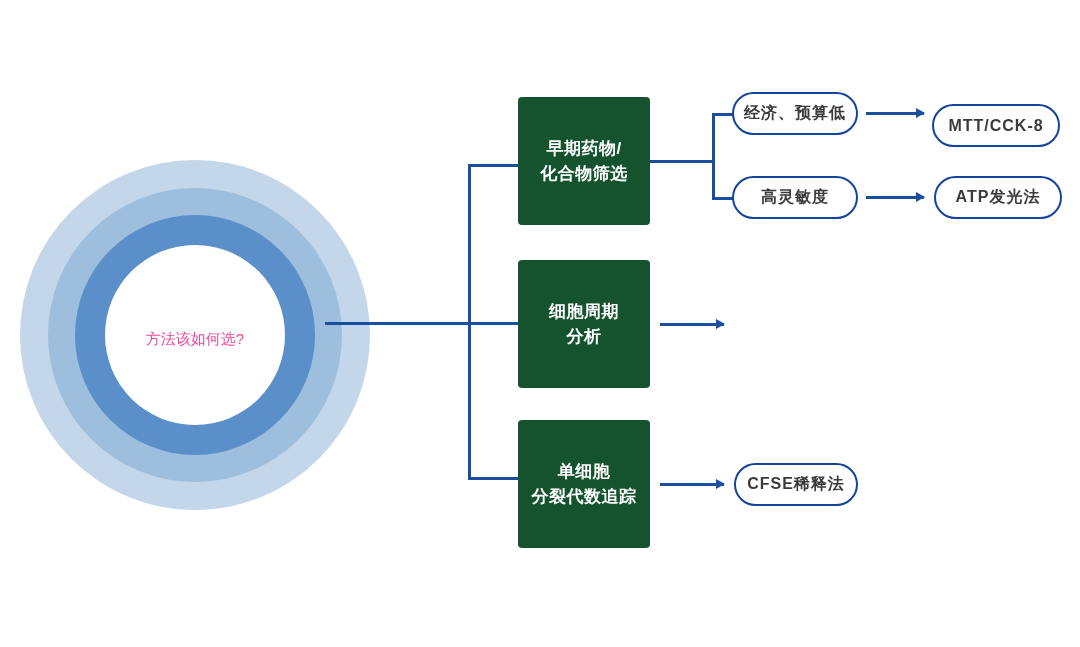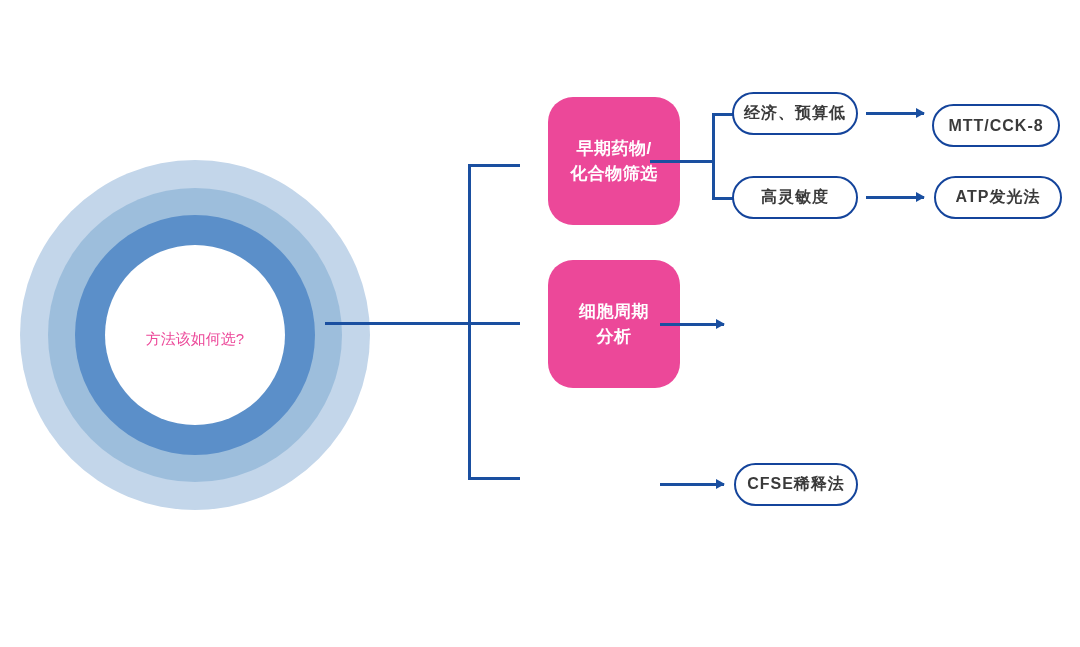--- a/index.html
+++ b/index.html
@@ -61,32 +61,31 @@
     color: #ec4899;
     margin-top: 8px;
     white-space: nowrap;
   }
 
   
   .cat-box {
     position: absolute;
     width: 132px;
     height: 128px;
-    background: #ec4899;
-    border-radius: 25px;
+    background: #14532d;
+    border-radius: 4px;
     display: flex;
     align-items: center;
     justify-content: center;
     text-align: center;
     color: #ffffff;
     font-size: 17px;
     font-weight: bold;
     line-height: 1.5;
     letter-spacing: 0.5px;
-    margin-left: 30px;
   }
   #cat-box-0 { left: 518px; top: 97px; }
   #cat-box-1 { left: 518px; top: 260px; }
   #cat-box-2 { left: 518px; top: 420px; }
 
   
   .pill {
     position: absolute;
     height: 43px;
     border: 2.5px solid #14449b;
@@ -192,16 +191,22 @@
   <div class="pill" id="pill-method-1">ATP发光法</div>
 
   <div class="cat-box" id="cat-box-1">
     <div>
       <span>细胞周期</span><br>
       <span>分析</span>
     </div>
   </div>
   <div class="arrow" id="arrow-2"></div>
 
+  <div class="cat-box" id="cat-box-2">
+    <div>
+      <span>单细胞</span><br>
+      <span>分裂代数追踪</span>
+    </div>
+  </div>
   <div class="arrow" id="arrow-3"></div>
   <div class="pill" id="pill-method-3">CFSE稀释法</div>
 
 </div>
 
 </body></html>

